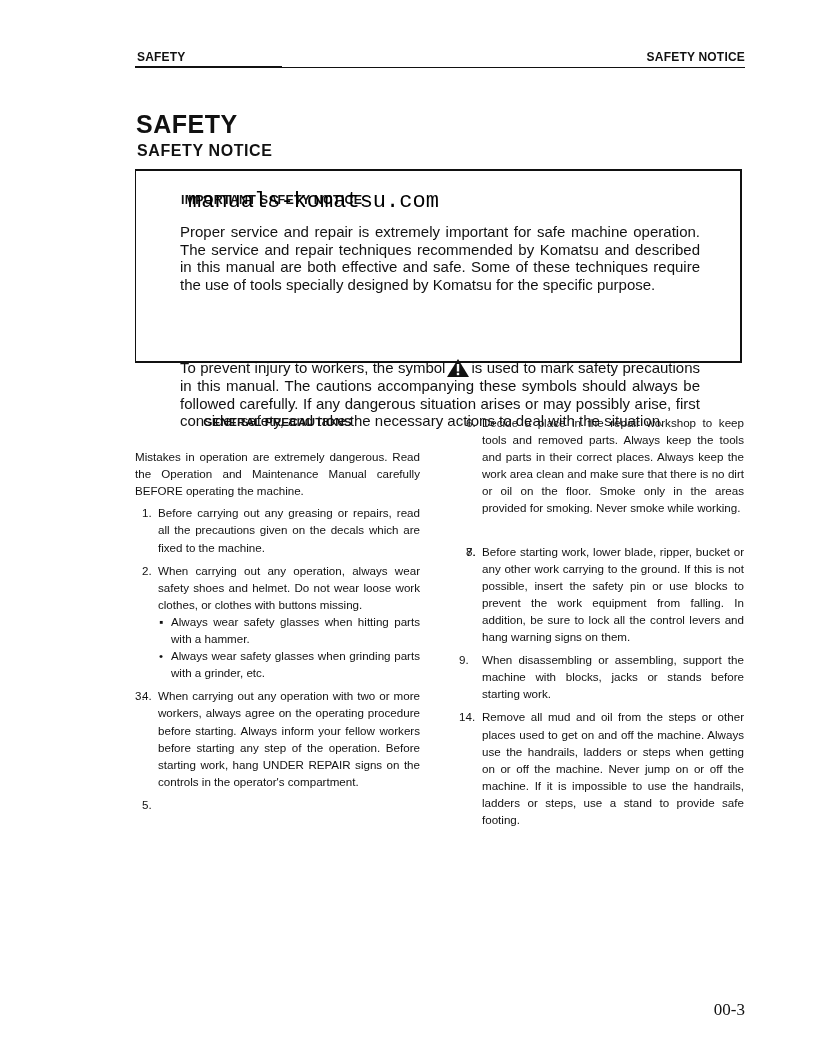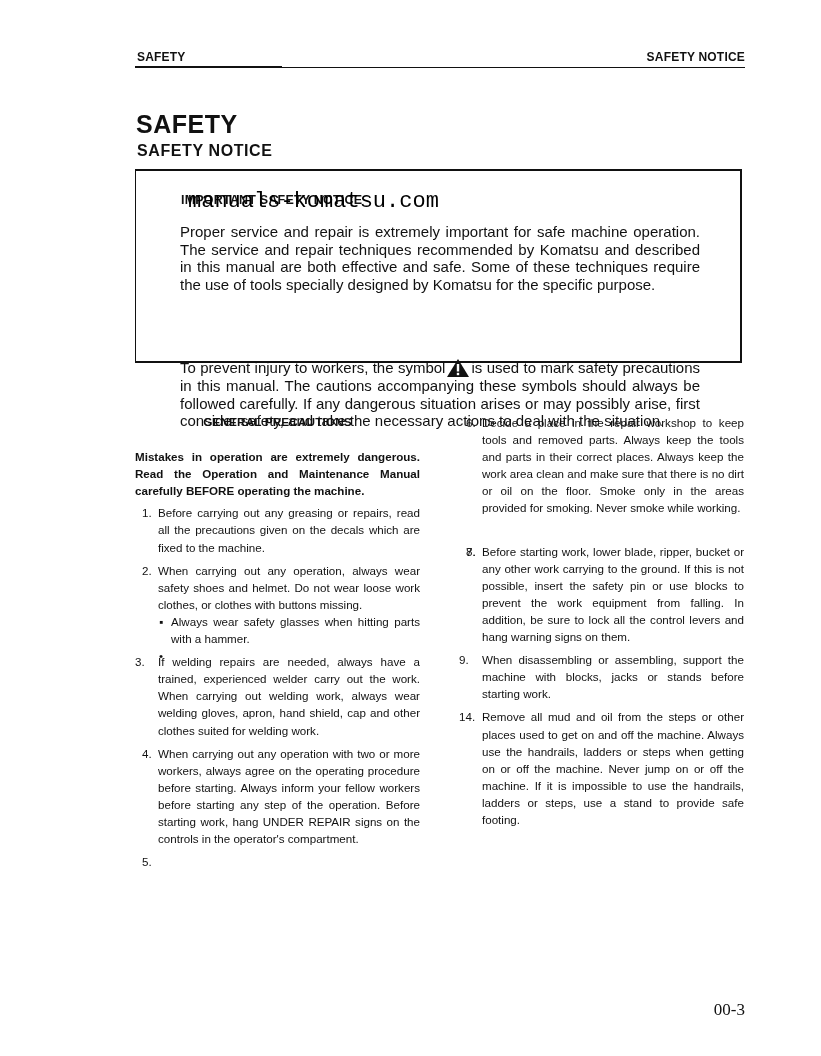--- a/index.html
+++ b/index.html
@@ -17,21 +17,21 @@
     .notice-title { position: absolute; left: 45px; top: 22px; font-size: 12.5px; font-weight: bold; letter-spacing: 0.2px; }
     .watermark { position: absolute; left: 52px; top: 18px; font-size: 22px; color: #000; font-family: Liberation Mono, monospace; }
     .notice-p { position: absolute; left: 44px; width: 520px; font-size: 15px; line-height: 17.6px; text-align: justify; margin: 0; }
     .np1 { top: 52px; }
     .np2 { top: 141px; margin-top: 47px; }
     .warn-icon { display: inline-block; width: 22px; height: 18px; vertical-align: -4px; margin: 0 2px; }
     .col { position: absolute; font-size: 11.6px; line-height: 17.1px; }
     .col-left { left: 135px; top: 414px; width: 285px; }
     .col-right { left: 459px; top: 414px; width: 285px; }
     .sec-head { font-weight: bold; font-size: 11.8px; margin: 0 0 17px 0; letter-spacing: 0.1px; text-align: center; }
-    .intro { text-align: justify; margin: 0 0 5px 0; font-weight: bold; }
+    .intro { text-align: justify; margin: 0 0 5px 0; }
     .item { position: relative; padding-left: 23px; text-align: justify; margin: 0 0 6px 0; }
     .item .num { position: absolute; left: 7px; top: 0; }
     .item.two .num { left: 0px; }
     .bullet { position: relative; padding-left: 36px; text-align: justify; margin: 0 0 0 0; }
     .bullet .dot { position: absolute; left: 24px; top: 0; }
     .page-num { position: absolute; right: 76px; top: 1000px; font-size: 17px; font-family: Liberation Serif, serif; }
   </style>
 </head>
 <body>
 
@@ -65,24 +65,24 @@
   <div class="item" style="margin-bottom:0">
     <span class="num">2.</span>
     <span>When carrying out any operation, always wear safety shoes and helmet. Do not wear loose work clothes, or clothes with buttons missing.</span>
   </div>
   <div class="bullet">
     <span class="dot">▪</span>
     <span>Always wear safety glasses when hitting parts with a hammer.</span>
   </div>
   <div class="bullet" style="margin-bottom:6px">
     <span class="dot">•</span>
+    <span>Always wear safety glasses when grinding parts with a grinder, etc.</span>
   </div>
   <div class="item two">
     <span class="num">3.</span>
-    <span>If welding repairs are needed, always have a trained, experienced welder carry out the work. When carrying out welding work, always wear welding gloves, apron, hand shield, cap and other clothes suited for welding work.</span>
   </div>
   <div class="item">
     <span class="num">4.</span>
     <span>When carrying out any operation with two or more workers, always agree on the operating procedure before starting. Always inform your fellow workers before starting any step of the operation. Before starting work, hang UNDER REPAIR signs on the controls in the operator's compartment.</span>
   </div>
   <div class="item">
     <span class="num">5.</span>
   </div>
 </div>
 

